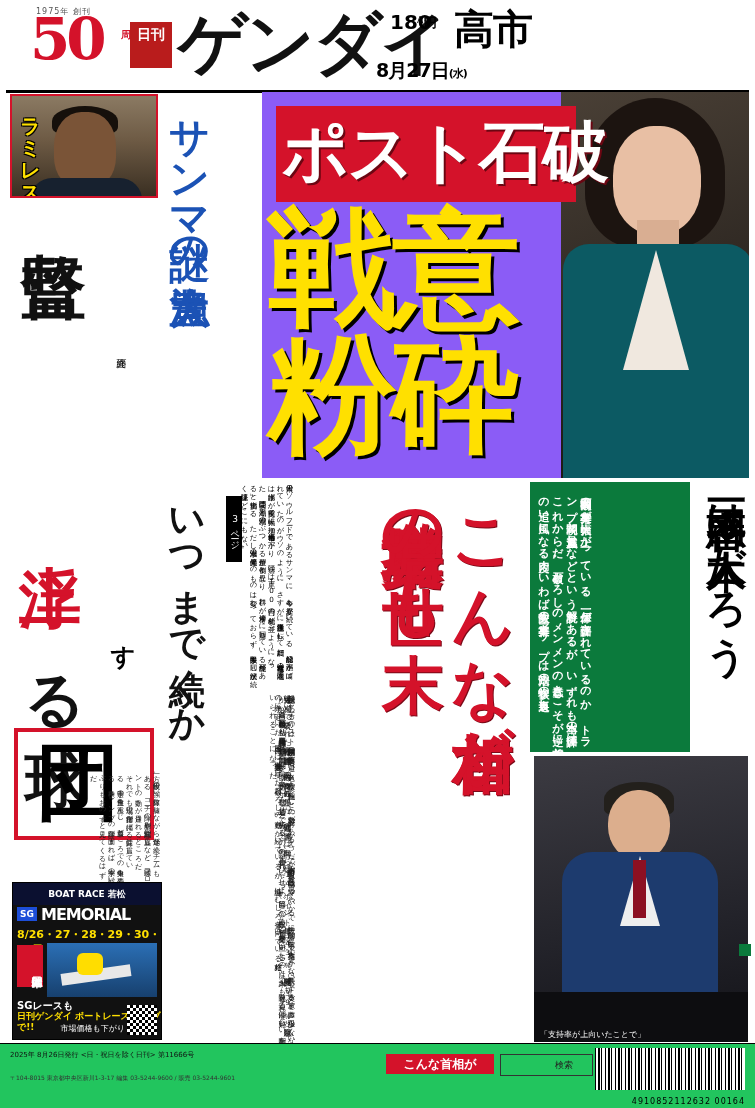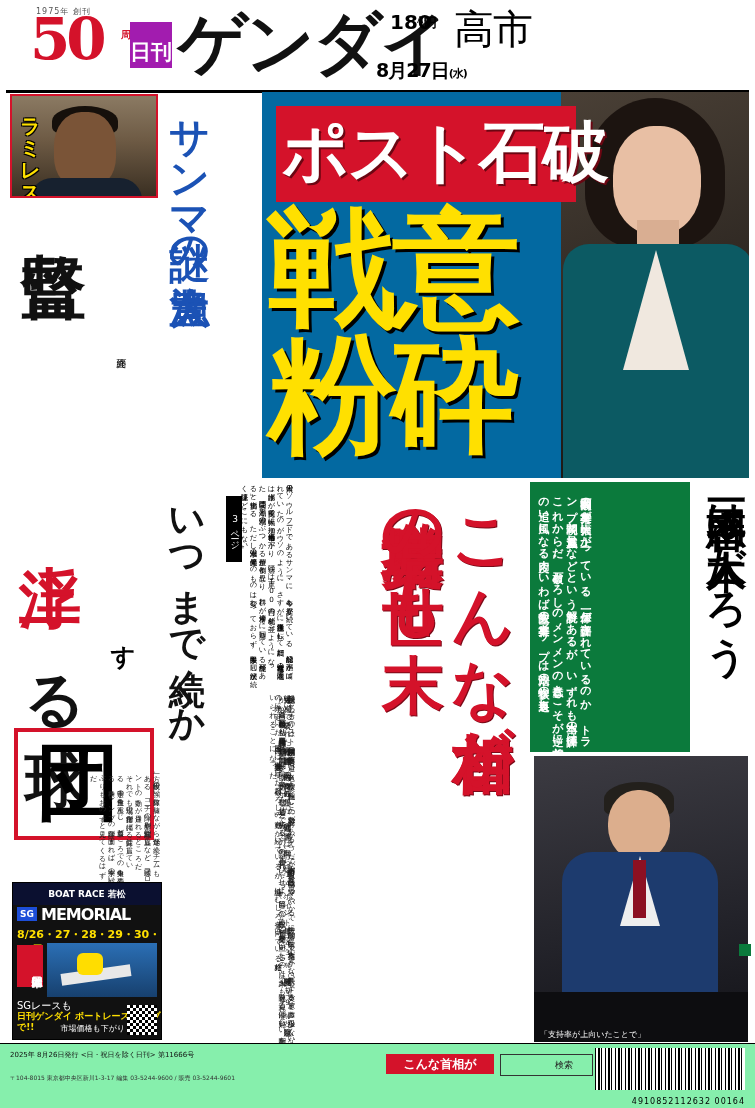--- a/index.html
+++ b/index.html
@@ -6,29 +6,29 @@
   body{width:755px;height:1108px;position:relative;font-family:"DejaVu Sans","Liberation Sans",sans-serif;overflow:hidden;}
   .page{position:absolute;inset:0;background:#fff;}
   
   .vert{writing-mode:vertical-rl;text-orientation:upright;}
   .abs{position:absolute;}
   
   #masthead{position:absolute;left:6px;top:4px;width:743px;height:86px;border-bottom:3px solid #000;}
   #logo50{position:absolute;left:24px;top:6px;font-size:58px;font-weight:bold;color:#d4122a;font-family:"DejaVu Serif","Liberation Serif",serif;letter-spacing:-4px;line-height:1;}
   #logo-sub{position:absolute;left:30px;top:2px;font-size:8px;color:#555;letter-spacing:1px;}
   #logo-ann{position:absolute;left:88px;top:26px;font-size:10px;color:#d4122a;font-weight:bold;line-height:1.05;text-align:center;width:26px;margin-left:24px;}
-  #nikkan{position:absolute;left:124px;top:18px;width:42px;height:46px;background:#a21caf;color:#fff;font-size:21px;font-weight:bold;line-height:22px;text-align:center;padding-top:19px;box-sizing:border-box;}
+  #nikkan{position:absolute;left:124px;top:18px;width:42px;height:46px;background:#b91c1c;color:#fff;font-size:14px;font-weight:bold;line-height:22px;text-align:center;padding-top:1px;box-sizing:border-box;}
   #gendai{position:absolute;left:172px;top:8px;font-size:68px;font-weight:bold;letter-spacing:-2px;line-height:62px;color:#111;font-family:"DejaVu Sans","Liberation Sans",sans-serif;}
   #price-box{position:absolute;left:372px;top:6px;width:64px;height:44px;}
   #price-a{position:absolute;left:0;top:4px;font-size:9px;margin-left:39px;}
   #price-num{position:absolute;left:12px;top:2px;font-size:20px;font-weight:bold;line-height:1;}
   #price-yen{position:absolute;left:46px;top:6px;font-size:13px;line-height:13px;font-weight:bold;}
   #date{position:absolute;left:370px;top:54px;font-size:19px;font-weight:bold;letter-spacing:-1px;text-align:center;}
   #date small{font-size:11px;}
-  #takaichi{position:absolute;left:448px;top:4px;font-size:40px;font-weight:normal;letter-spacing:-1px;line-height:42px;}
+  #takaichi{position:absolute;left:448px;top:4px;font-size:40px;font-weight:bold;letter-spacing:-1px;line-height:42px;}
   
   #leftcol{position:absolute;left:6px;top:92px;width:156px;height:680px;}
   #ram-photo{position:absolute;left:4px;top:2px;width:148px;height:104px;background:linear-gradient(180deg,#8b7a63 0%,#6d5a44 45%,#3a2f22 100%);border:2px solid #d4122a;box-sizing:border-box;overflow:hidden;}
   #ram-photo .face{position:absolute;left:42px;top:16px;width:62px;height:76px;border-radius:44% 44% 40% 40%;background:#7a5437;}
   #ram-photo .hair{position:absolute;left:40px;top:10px;width:66px;height:30px;border-radius:50% 50% 30% 30%;background:#16100b;}
   #ram-photo .body{position:absolute;left:18px;top:82px;width:112px;height:28px;background:#17212f;border-radius:22px 22px 0 0;}
   #ram-label{position:absolute;left:8px;top:8px;color:#ffe000;font-size:20px;font-weight:bold;line-height:21px;text-shadow:1px 1px 0 #000,-1px -1px 0 #000,1px -1px 0 #000,-1px 1px 0 #000;}
   #ram-kantoku{position:absolute;left:12px;top:110px;font-size:66px;font-weight:bold;line-height:70px;letter-spacing:-2px;color:#111;}
   #ram-red{position:absolute;left:10px;top:410px;width:140px;}
   #ram-red .c{color:#d4122a;font-size:62px;font-weight:bold;line-height:68px;letter-spacing:-2px;}
@@ -36,21 +36,21 @@
   #ram-shuen{position:absolute;left:108px;top:258px;font-size:10px;letter-spacing:1px;}
   #ram-box{position:absolute;left:8px;top:636px;width:140px;height:112px;border:4px solid #d4122a;box-sizing:border-box;}
   #ram-dan{position:absolute;left:30px;top:640px;font-size:84px;font-weight:bold;line-height:100px;}
   #left-text{position:absolute;left:6px;top:770px;width:154px;height:110px;font-size:7px;line-height:9px;color:#222;}
   
   #sanma{position:absolute;left:166px;top:92px;width:92px;height:690px;}
   #sanma .hdr{position:absolute;left:2px;top:0;color:#1b52b5;font-size:40px;font-weight:bold;line-height:43px;letter-spacing:-1px;}
   #sanma .sub{position:absolute;left:2px;top:392px;font-size:36px;font-weight:bold;line-height:39px;letter-spacing:-1px;color:#111;}
   #sanma .pg{position:absolute;left:60px;top:404px;width:16px;height:66px;background:#000;color:#fff;font-size:9px;line-height:11px;padding:3px 2px;box-sizing:border-box;text-align:center;}
   
-  #hero{position:absolute;left:262px;top:92px;width:487px;height:386px;background:#0369a1;}
+  #hero{position:absolute;left:262px;top:92px;width:487px;height:386px;background:#8b5cf6;}
   #hero-photo{position:absolute;right:0;top:0;width:188px;height:386px;background:linear-gradient(160deg,#4a4036 0%,#2b2520 60%,#151210 100%);overflow:hidden;}
   #hero-photo .hair{position:absolute;left:24px;top:6px;width:140px;height:150px;border-radius:52% 52% 38% 38%;background:#1c1410;}
   #hero-photo .face{position:absolute;left:52px;top:34px;width:88px;height:108px;border-radius:46% 46% 44% 44%;background:#e8bfa4;}
   #hero-photo .neck{position:absolute;left:76px;top:128px;width:42px;height:34px;background:#d9ae92;}
   #hero-photo .jacket{position:absolute;left:2px;top:152px;width:190px;height:236px;background:#0c5a63;border-radius:26px 26px 0 0;}
   #hero-photo .inner{position:absolute;left:62px;top:158px;width:66px;height:120px;background:#f0e8df;transform:skewY(0deg);clip-path:polygon(50% 0,100% 100%,0 100%);}
   #post{position:absolute;left:14px;top:14px;width:300px;height:96px;background:#d4122a;}
   #post span{position:absolute;left:6px;top:4px;font-size:66px;font-weight:bold;color:#fff;line-height:86px;letter-spacing:-2px;white-space:nowrap;text-shadow:2px 2px 0 #6b0612;}
   #senni{position:absolute;left:4px;top:112px;width:476px;height:262px;color:#ffe000;font-size:128px;font-weight:bold;line-height:128px;letter-spacing:-4px;white-space:nowrap;text-shadow:3px 3px 0 #000;}
   #senni .l1{position:absolute;left:2px;top:0;}
@@ -81,28 +81,28 @@
   
   #ad{position:absolute;left:12px;top:882px;width:148px;height:156px;background:#111;border:1px solid #000;overflow:hidden;}
   #ad .top{position:absolute;left:0;top:0;width:148px;height:22px;background:#0b1030;color:#fff;font-size:9px;font-weight:bold;line-height:22px;text-align:center;}
   #ad .mem{position:absolute;left:28px;top:22px;font-size:16px;font-weight:bold;color:#fff;letter-spacing:-1px;}
   #ad .sg{position:absolute;left:4px;top:24px;width:20px;height:14px;background:#1d4ed8;color:#fff;font-size:9px;text-align:center;line-height:14px;font-weight:bold;}
   #ad .dates{position:absolute;left:4px;top:44px;font-size:11px;color:#ffe000;font-weight:bold;}
   #ad .img{position:absolute;left:34px;top:60px;width:110px;height:54px;background:linear-gradient(180deg,#2b6fb5 0%,#17406e 100%);}
   #ad .boat{position:absolute;left:14px;top:26px;width:70px;height:12px;background:#e8e8e8;transform:rotate(-8deg);}
   #ad .rider{position:absolute;left:30px;top:10px;width:26px;height:22px;background:#ffdd00;border-radius:6px;}
   #ad .honjitsu{position:absolute;left:4px;top:62px;width:26px;height:42px;background:#d4122a;color:#fff;font-size:11px;font-weight:bold;text-align:center;line-height:13px;padding-top:3px;box-sizing:border-box;}
-  #ad .line1{position:absolute;left:4px;top:116px;font-size:10px;color:#fff;font-weight:normal;}
+  #ad .line1{position:absolute;left:4px;top:116px;font-size:10px;color:#fff;font-weight:bold;}
   #ad .line2{position:absolute;left:4px;top:128px;font-size:9px;color:#ffe000;font-weight:bold;line-height:11px;}
   #ad .qr{position:absolute;right:4px;bottom:4px;width:30px;height:30px;background:
      repeating-linear-gradient(90deg,#fff 0 3px,#000 3px 6px),
      repeating-linear-gradient(0deg,#fff 0 3px,#000 3px 6px);background-blend-mode:difference;}
   #ad .qrlbl{position:absolute;right:36px;bottom:6px;font-size:8px;color:#fff;line-height:9px;}
   
-  #footer{position:absolute;left:0;bottom:0;width:755px;height:64px;border-top:1px solid #000;background:#86efac;}
+  #footer{position:absolute;left:0;bottom:0;width:755px;height:64px;border-top:1px solid #000;background:#22c55e;}
   #footer .info{position:absolute;left:10px;top:6px;font-size:7px;line-height:10px;color:#111;}
   #footer .info2{position:absolute;left:10px;top:30px;font-size:6px;line-height:8px;color:#333;}
   #footer .brand{position:absolute;left:386px;top:10px;width:108px;height:20px;background:#d4122a;color:#fff;font-size:12px;font-weight:bold;text-align:center;line-height:20px;}
   #footer .kensaku{position:absolute;left:500px;top:10px;width:56px;height:20px;border:1px solid #333;font-size:9px;line-height:20px;text-align:center;color:#222;padding-left:35px;}
   #barcode{position:absolute;right:10px;top:4px;width:150px;height:42px;background:
     repeating-linear-gradient(90deg,#000 0 1px,#fff 1px 3px,#000 3px 5px,#fff 5px 6px,#000 6px 7px,#fff 7px 10px);}
   #barnum{position:absolute;right:10px;bottom:2px;font-size:8px;letter-spacing:1px;}
   #greenmark{position:absolute;right:4px;top:944px;width:12px;height:12px;background:#0b7a3c;}
 </style>
 </head>

